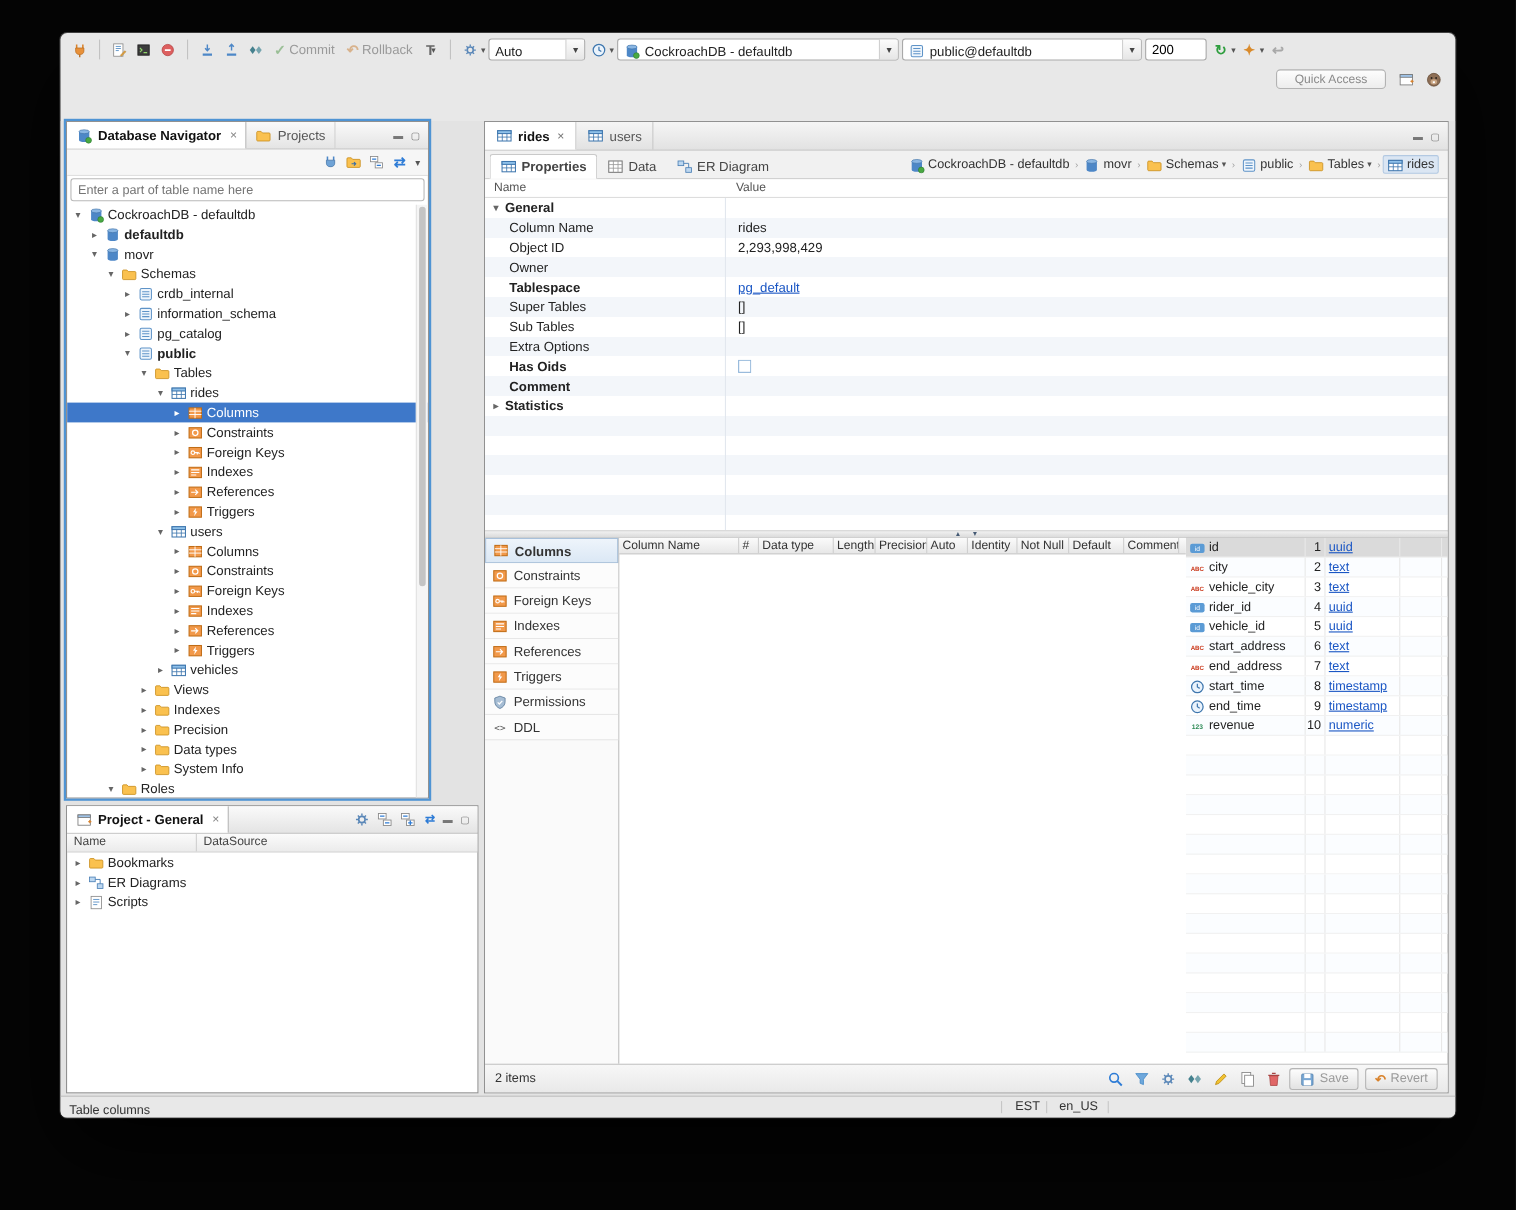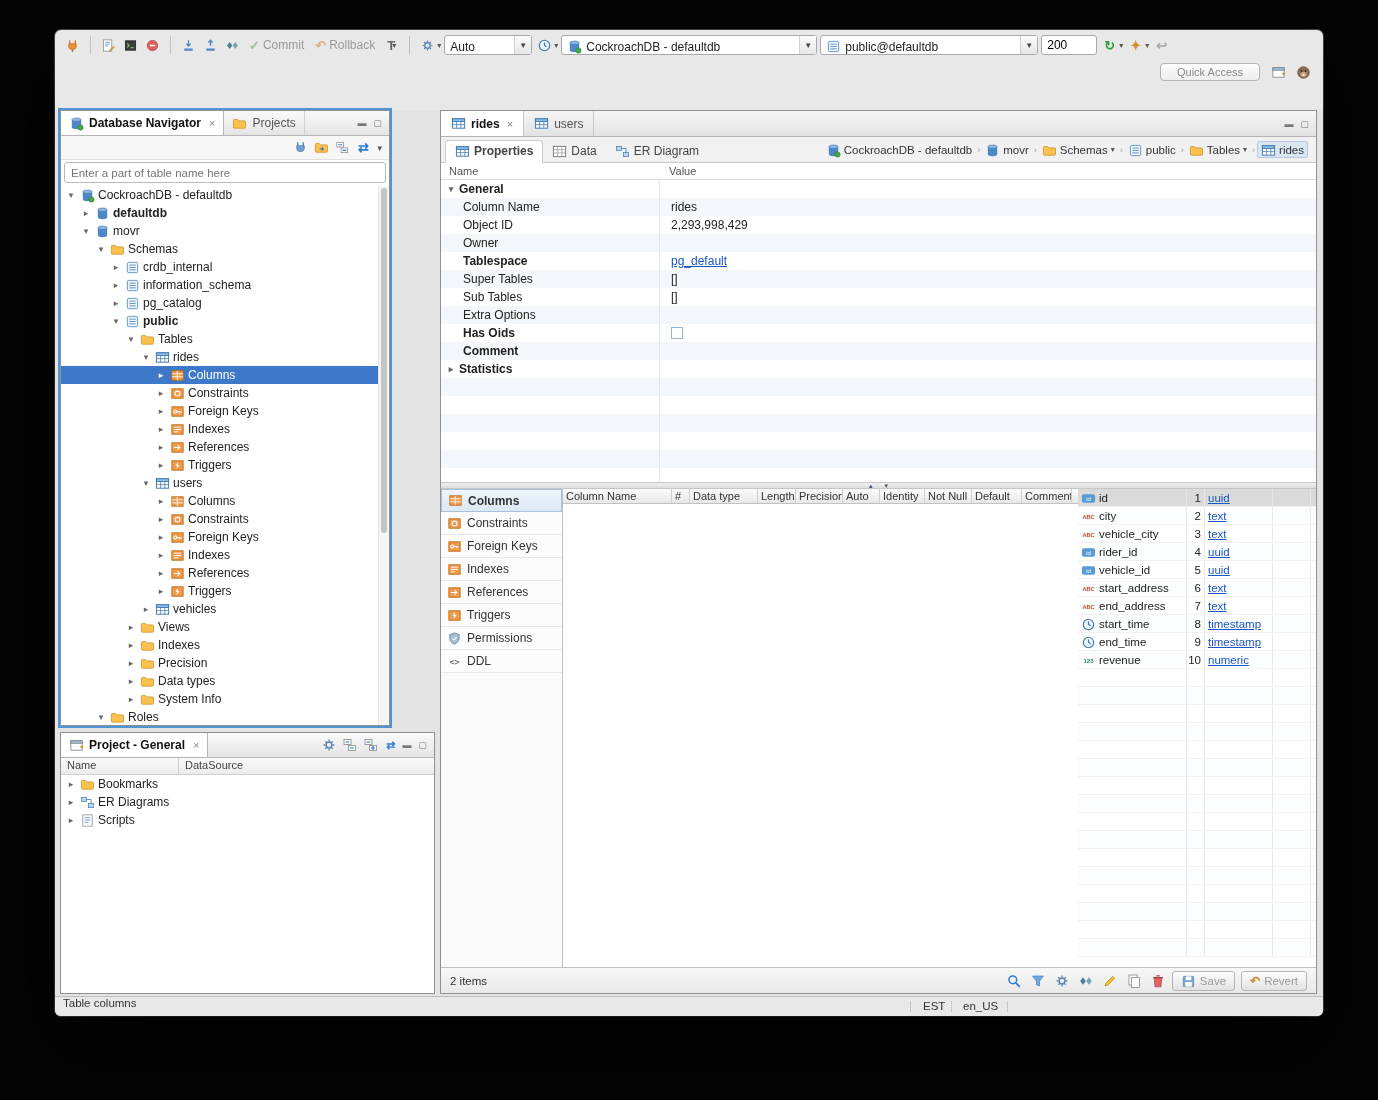--- a/index.html
+++ b/index.html
@@ -104,21 +104,21 @@
   .tc.c{justify-content:center}
   .tc.fill{flex:1;border-right:none}
   .tlink{color:#1a56c4;text-decoration:underline}
   .efoot{height:26px;flex:0 0 26px;border-top:1px solid #c2c2c2;background:linear-gradient(#f7f7f7,#e9e9e9);
          display:flex;align-items:center;padding:0 9px;gap:6px;font-size:11.5px;color:#333}
   .ficons{margin-left:auto;display:flex;gap:8px;align-items:center}
   .fbtn{display:flex;align-items:center;gap:4px;height:20px;padding:0 8px;border:1px solid #b5b5b5;border-radius:3px;
         background:linear-gradient(#fdfdfd,#e2e2e2);color:#9a9a9a;font-size:11.5px;font-family:inherit}
   
   .statusbar{position:absolute;left:0;right:0;bottom:0;height:20px;background:#e8e8e8;border-top:1px solid #bdbdbd;
-             font-size:11.5px;color:#333;display:flex;align-items:flex-start;padding:0 8px}
+             font-size:11.5px;color:#333;display:flex;align-items:flex-end;padding:0 8px}
   .sb-abs{position:absolute;top:3px}
   .sdiv{position:absolute;top:4px;bottom:4px;width:1px;background:#c6c6c6}
 </style>
 </head>
 <body>
 
 <div class="window">
 
 
   <div class="tb1">

